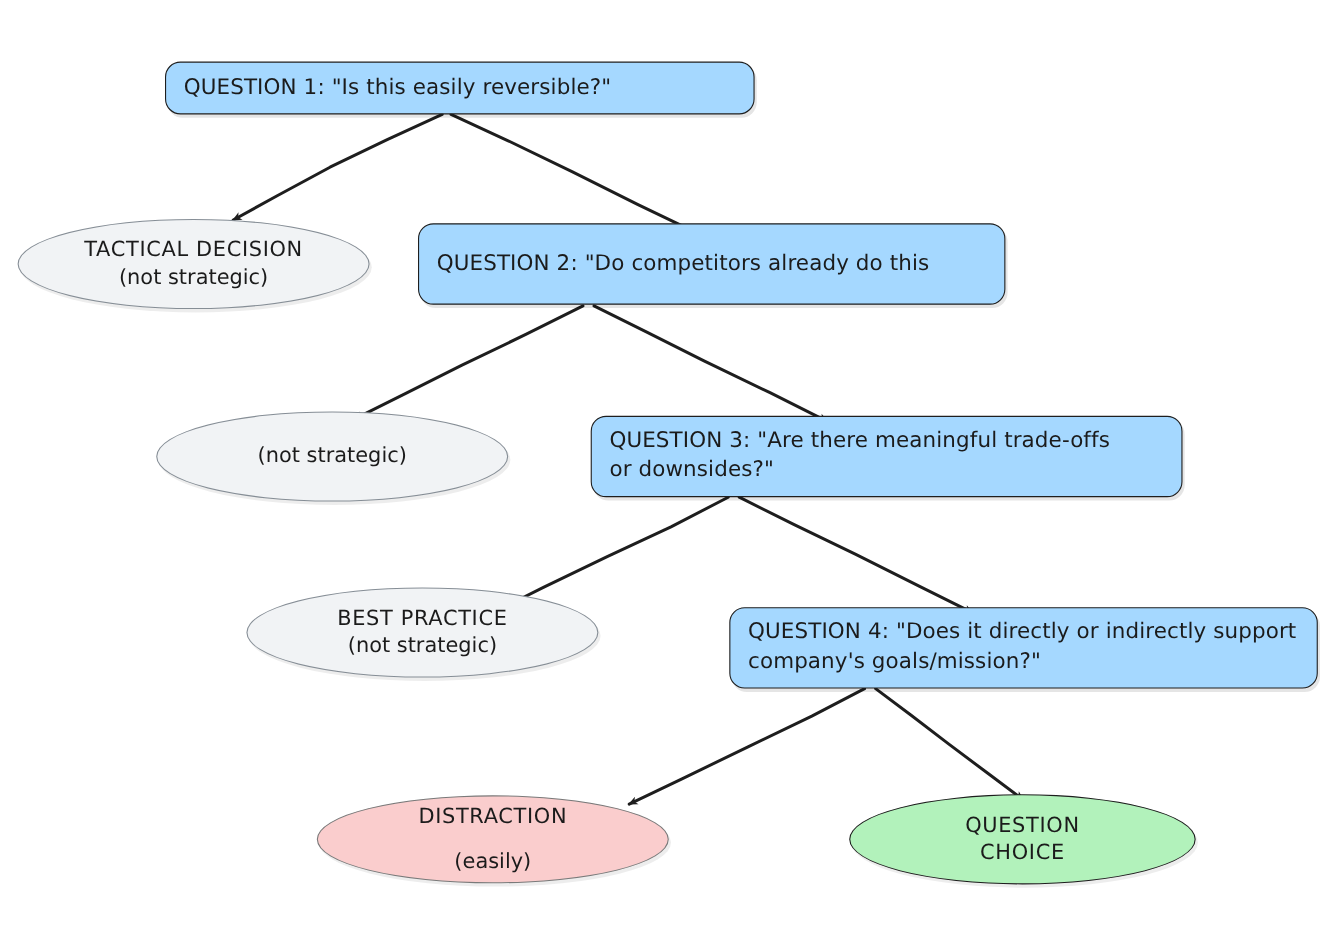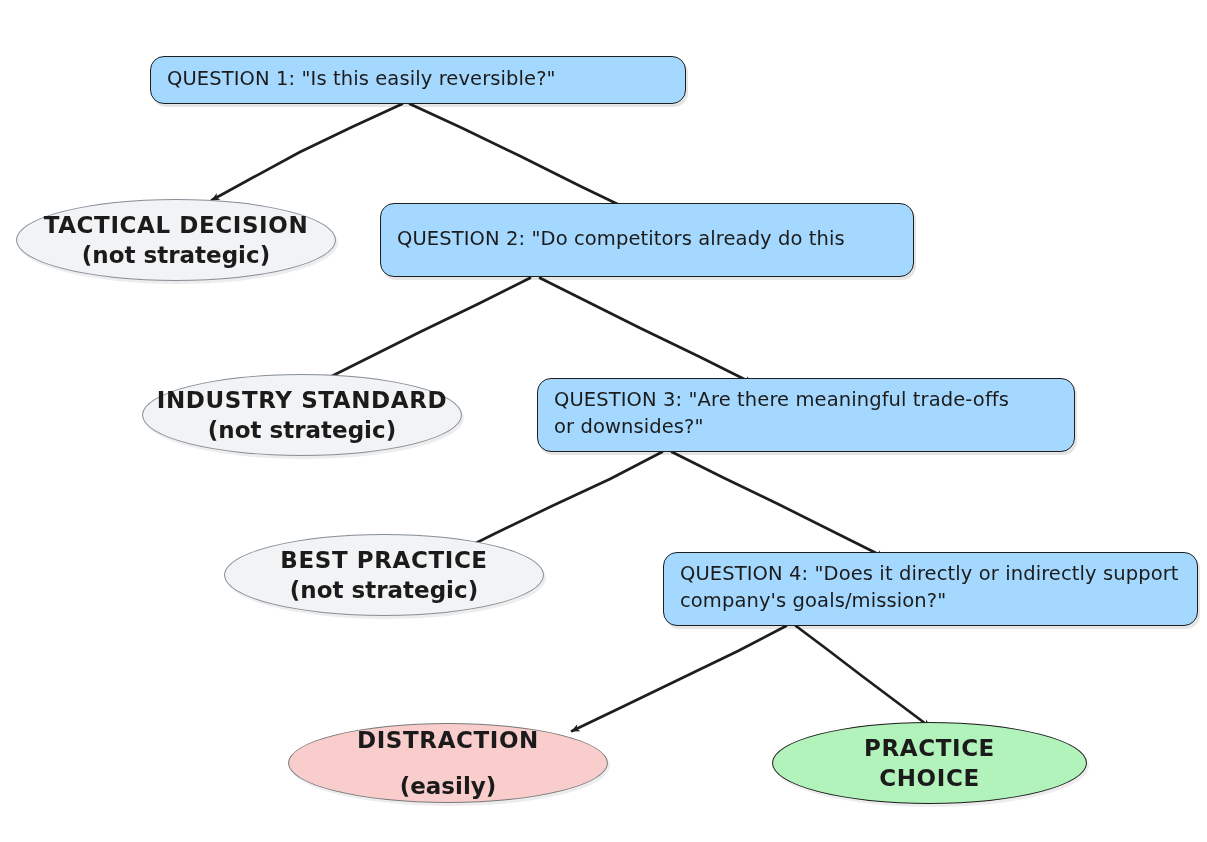--- a/index.html
+++ b/index.html
@@ -48,25 +48,24 @@
     white-space: nowrap;
   }
   
   .enode {
     border-radius: 50%;
     align-items: center;
     text-align: center;
     box-shadow: 2px 3px 0 rgba(0,0,0,0.07);
   }
   .enode .line {
-    font-size: 23px;
+    font-size: 19px;
     line-height: 1.32;
     color: #1b1b1b;
     white-space: nowrap;
-    font-weight: bold;
   }
   .enode .line.caps {
     letter-spacing: 0.6px;
   }
   .grey-node  { background: #f1f3f5; border: 1.5px solid #868e96; }
   .pink-node  { background: #facdcd; border: 1.5px solid #7a7a7a; }
   .green-node { background: #b2f2bb; border: 1.8px solid #1e1e1e; }
   .blue-node  { background: #a5d8ff; }
 </style>
 </head>
@@ -118,32 +117,31 @@
     <div class="line">QUESTION 4: "Does it directly or indirectly support</div>
     <div class="line">company's goals/mission?"</div>
   </div>
 
   <div class="node enode grey-node" style="left:16px; top:199px; width:320px; height:82px;">
     <div class="line caps">TACTICAL DECISION</div>
     <div class="line">(not strategic)</div>
   </div>
 
   <div class="node enode grey-node" style="left:142px; top:374px; width:320px; height:82px;">
-    <div class="line caps">INDUSTRY STANDARD</div>
     <div class="line">(not strategic)</div>
   </div>
 
   <div class="node enode grey-node" style="left:224px; top:534px; width:320px; height:82px;">
     <div class="line caps">BEST PRACTICE</div>
     <div class="line">(not strategic)</div>
   </div>
 
   <div class="node enode pink-node" style="left:288px; top:723px; width:320px; height:80px;gap:15px;">
     <div class="line caps">DISTRACTION</div>
     <div class="line">(easily)</div>
   </div>
 
   <div class="node enode green-node" style="left:772px; top:722px; width:315px; height:82px;">
-    <div class="line caps">PRACTICE</div>
+    <div class="line caps">QUESTION</div>
     <div class="line caps">CHOICE</div>
   </div>
 
 </div>
 
 </body></html>

